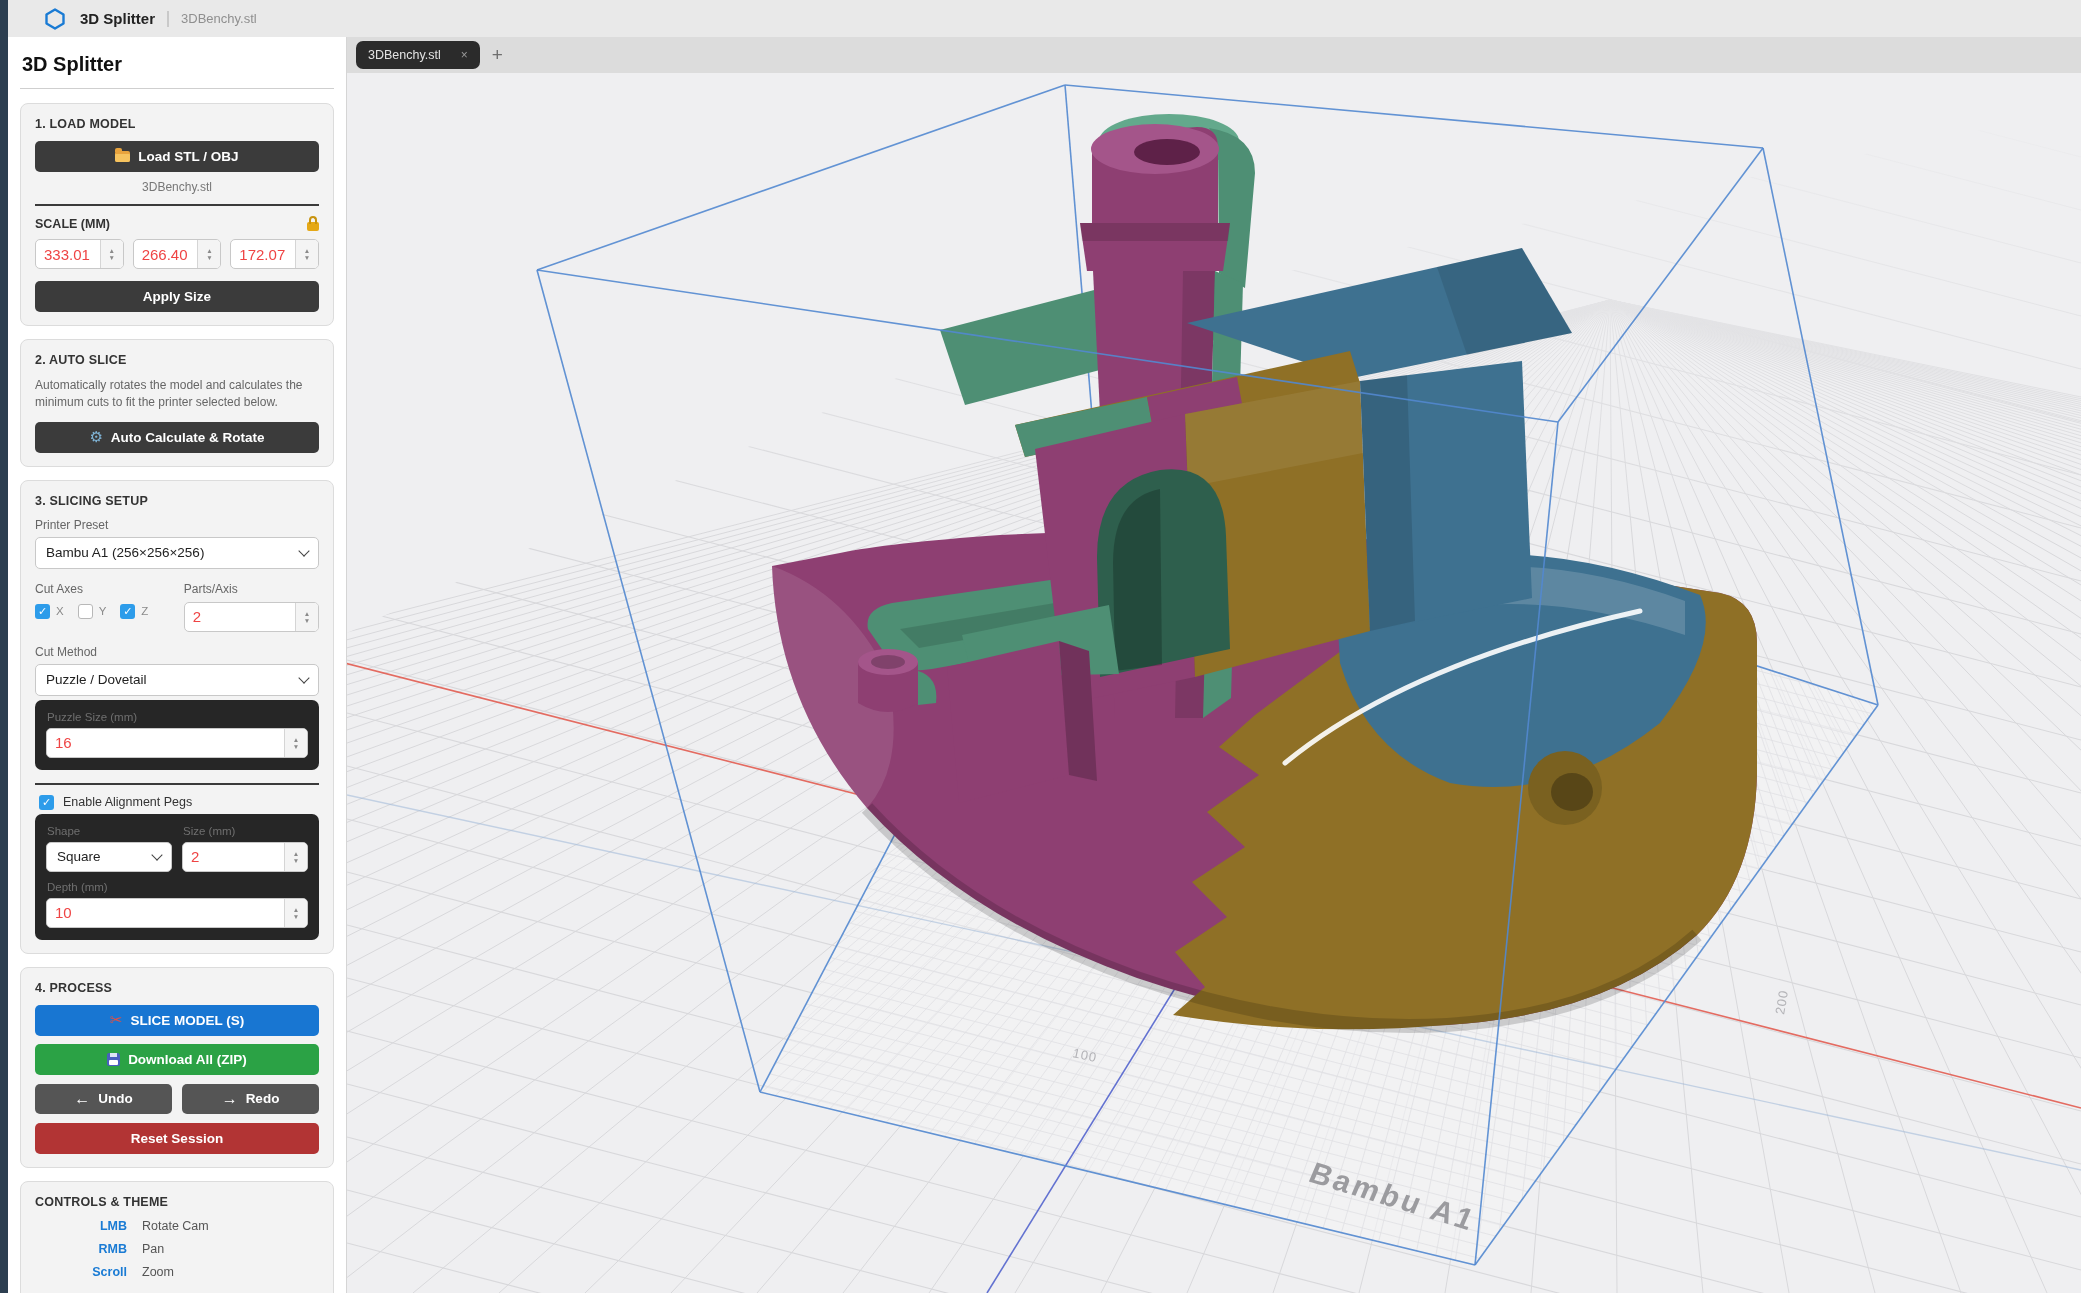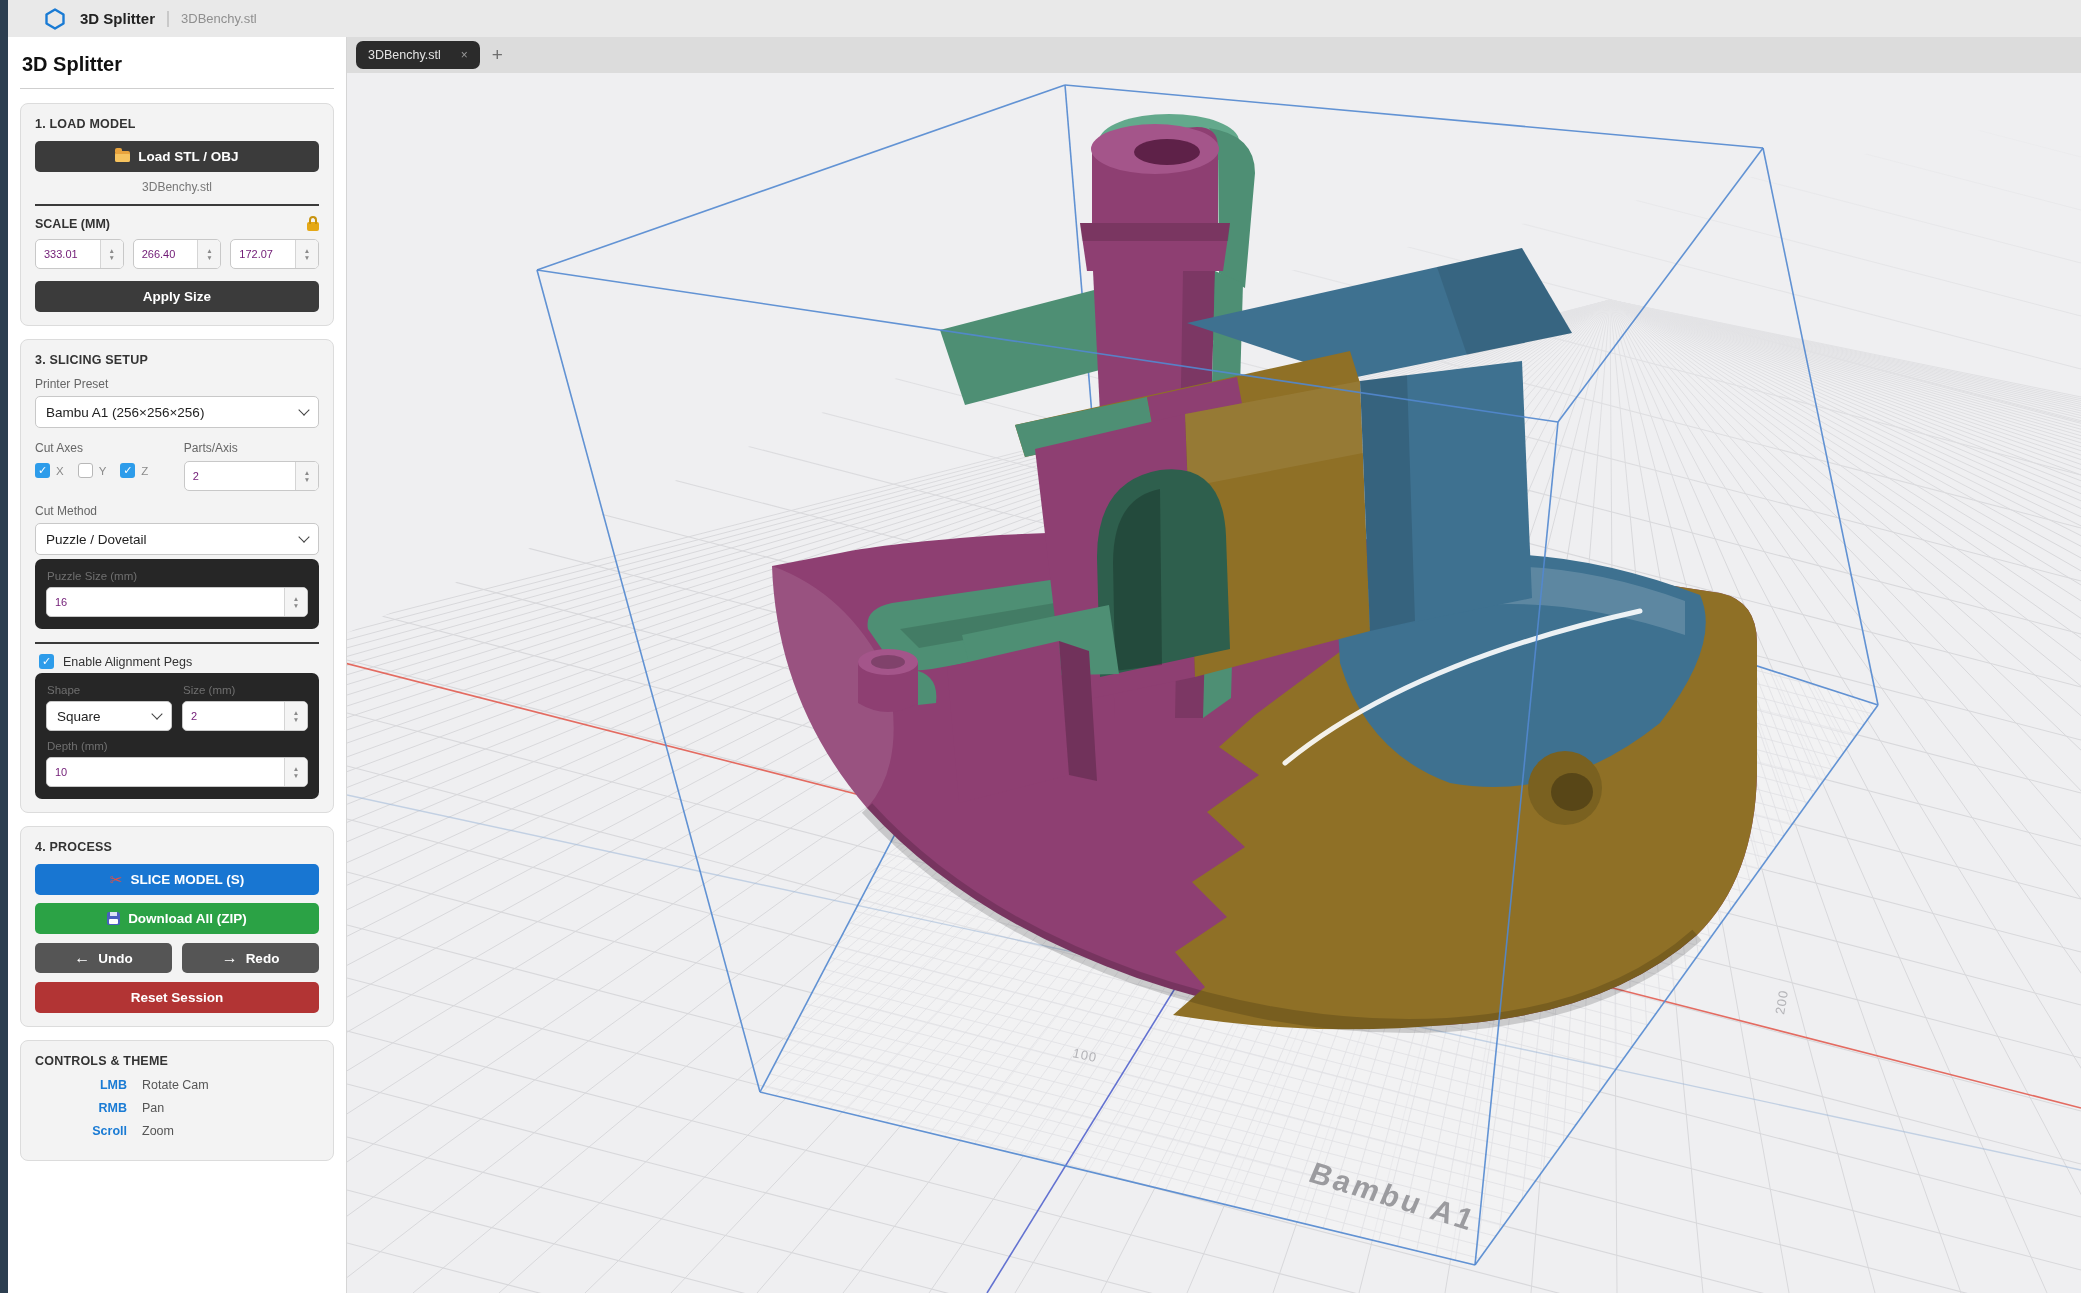--- a/index.html
+++ b/index.html
@@ -20,21 +20,21 @@
   .card .sec{font-size:12.5px;font-weight:bold;color:#333;letter-spacing:.2px;margin-bottom:10px;}
   .btn{display:flex;align-items:center;justify-content:center;gap:8px;border-radius:5px;font-weight:bold;font-size:13.5px;color:#FFF;background:#3B3B3B;height:31px;cursor:pointer;user-select:none;}
   .btn.small{height:30px;}
   .filename{text-align:center;font-size:12px;color:#777;margin:8px 0 10px 0;}
   .dark-rule{border-top:2px solid #3A3A3A;margin:4px 0 10px 0;}
   .row-between{display:flex;align-items:center;justify-content:space-between;}
   .lbl{font-size:12px;color:#666;}
   .lbl-b{font-size:12.5px;font-weight:bold;color:#333;}
   .inputs3{display:flex;gap:9px;margin:8px 0 12px 0;}
   .num{flex:1;display:flex;align-items:stretch;background:#FFF;border:1px solid #C8C8C8;border-radius:5px;height:28px;overflow:hidden;}
-  .num .val{flex:1;display:flex;align-items:center;padding-left:8px;font-size:11px;color:#701a75;}
+  .num .val{flex:1;display:flex;align-items:center;padding-left:8px;font-size:15px;color:#ef4444;}
   .spin{width:22px;border-left:1px solid #D5D5D5;background:#F4F4F4;display:flex;flex-direction:column;align-items:center;justify-content:center;color:#8A8A8A;font-size:6.5px;line-height:7px;cursor:pointer;}
   .select{display:flex;align-items:center;justify-content:space-between;background:#FFF;border:1px solid #C8C8C8;border-radius:5px;height:30px;padding:0 10px;font-size:13.5px;color:#222;cursor:pointer;}
   .chev{width:7px;height:7px;border-right:1.6px solid #444;border-bottom:1.6px solid #444;transform:rotate(45deg);margin-top:-4px;}
   .desc{font-size:12px;color:#666;line-height:1.45;margin-bottom:10px;}
   .cb{width:15px;height:15px;border-radius:3px;display:inline-flex;align-items:center;justify-content:center;font-size:11px;color:#FFF;box-sizing:border-box;cursor:pointer;}
   .cb.on{background:#2D9CEA;}
   .cb.off{background:#FFF;border:1.5px solid #B8B8B8;}
   .axes-row{display:flex;align-items:center;gap:6px;margin-top:8px;}
   .axes-row .axl{font-size:11.5px;color:#8A8A8A;margin-right:8px;}
   .dark-panel{background:#262626;border-radius:7px;padding:9px 11px 12px 11px;margin-top:4px;}
@@ -122,20 +122,28 @@
               <span>▲</span>
               <span>▼</span>
             </span>
         </div>
       </div>
       <div class="btn">
         <span>Apply Size</span>
       </div>
     </div>
 
+    <div class="card">
+      <div class="sec">2. AUTO SLICE</div>
+      <div class="desc">Automatically rotates the model and calculates the minimum cuts to fit the printer selected below.</div>
+      <div class="btn">
+        <span class="gear-glyph">⚙</span>
+        <span>Auto Calculate &amp; Rotate</span>
+      </div>
+    </div>
 
     <div class="card">
       <div class="sec">3. SLICING SETUP</div>
       <div class="lbl" style="margin-bottom:5px;">Printer Preset</div>
       <div class="select">
         <span>Bambu A1 (256×256×256)</span>
         <span class="chev"></span>
       </div>
       <div style="display:flex;margin-top:13px;">
         <div style="flex:1.1;">

